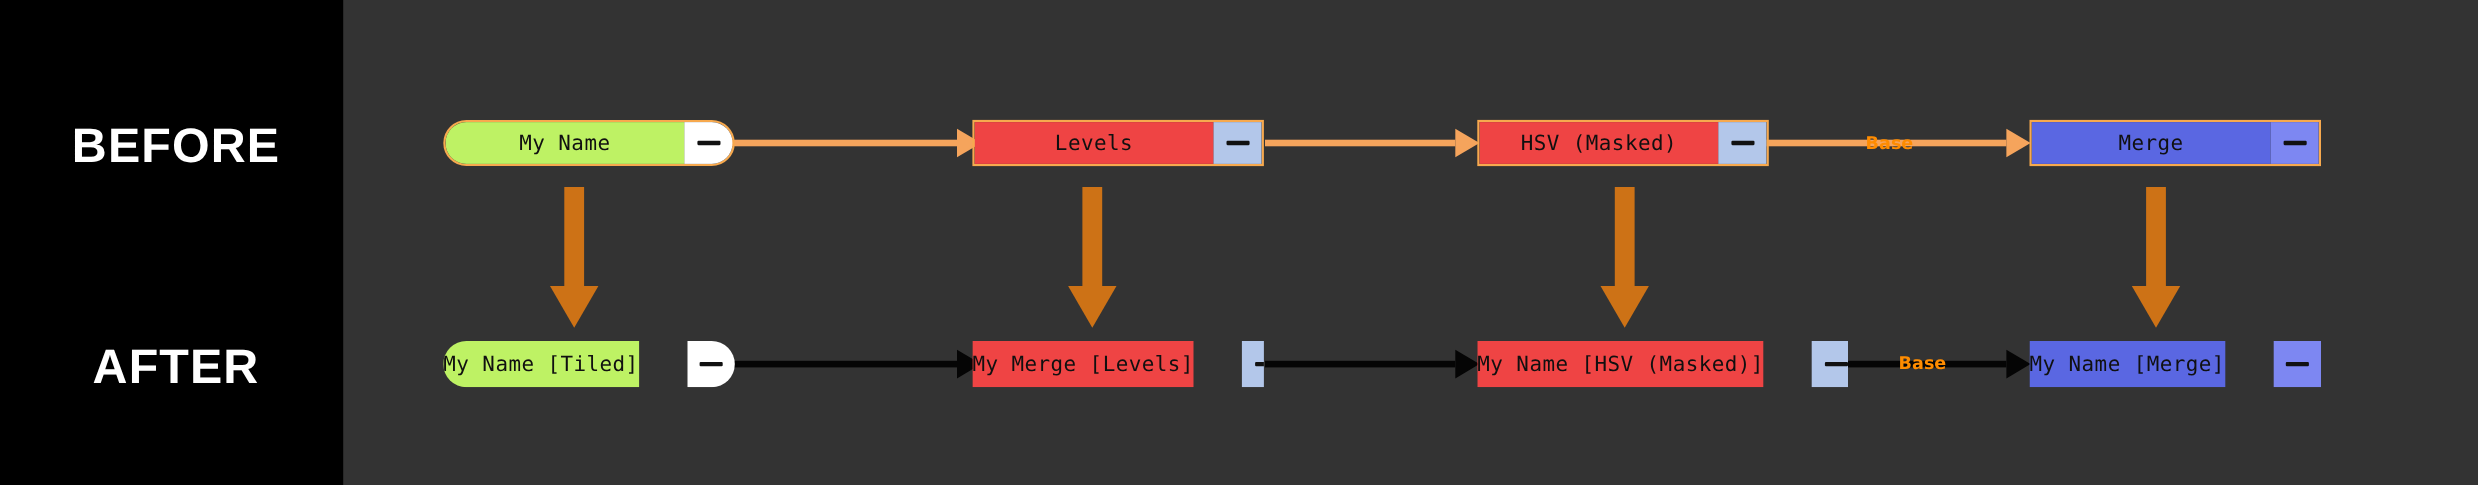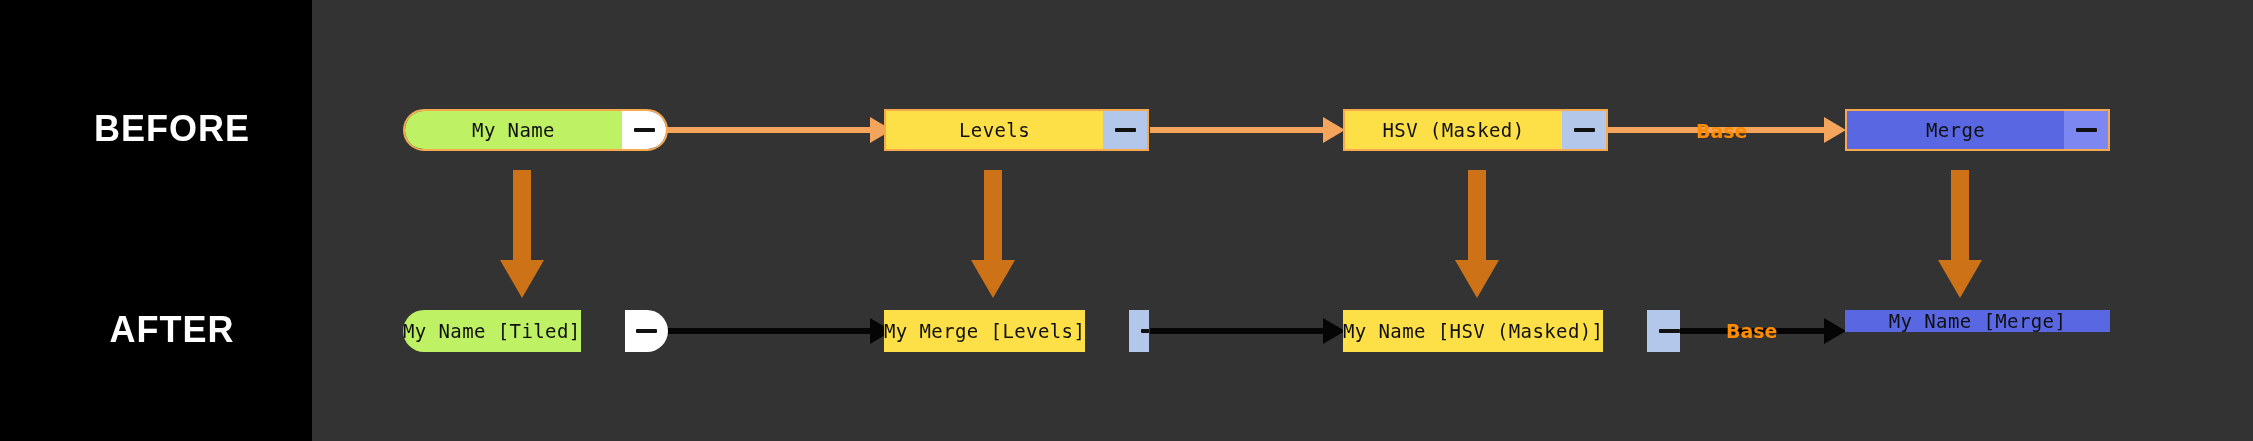--- a/index.html
+++ b/index.html
@@ -19,27 +19,27 @@
   
   #label-panel {
     position: absolute;
     left: 0; top: 0;
     width: 312px;
     height: 441px;
     background: #000000;
   }
   .panel-label {
     position: absolute;
-    left: 16px;
+    left: 4px;
     width: 312px;
     text-align: center;
     color: #ffffff;
     font-family: "Liberation Sans", sans-serif;
     font-weight: bold;
-    font-size: 36px;
+    font-size: 44px;
     letter-spacing: 1px;
   }
   #label-before { top: 108px; }
   #label-after  { top: 309px; }
 
   
   .node {
     position: absolute;
     height: 42px;
     box-sizing: border-box;
@@ -78,21 +78,21 @@
     background: #111111;
     border-radius: 1px;
   }
 
   
   .node.pill { border-radius: 22px; }
   .node.pill .node-body { background: #bef264; }
   .node.pill .node-btn  { background: #ffffff; }
 
   
-  .node.filter .node-body { background: #fde047; }
+  .node.filter .node-body { background: #ef4444; }
   .node.filter .node-btn  { background: #b3c7ea; }
 
   
   .node.merge .node-body { background: #5a67e2; }
   .node.merge .node-btn  { background: #7d87f2; }
 
   
   .hconn {
     position: absolute;
     height: 0;
@@ -113,21 +113,21 @@
   .hconn.orange .line { background: #f5a45c; }
   .hconn.orange .head { border-left: 22px solid #f5a45c; }
   .hconn.black  .line { background: #050505; }
   .hconn.black  .head { border-left: 22px solid #050505; }
 
   .edge-label {
     position: absolute;
     color: #ff8c00;
     font-family: "DejaVu Sans", sans-serif;
     font-weight: bold;
-    font-size: 19px;
+    font-size: 16px;
     white-space: nowrap;
   }
 
   
   .varrow { position: absolute; width: 44px; }
   .varrow .shaft {
     position: absolute;
     left: 13px;
     top: 0;
     width: 18px;
@@ -257,21 +257,21 @@
 
   <div class="node after filter" style="left:1343px; top:310px; width:337px;">
     <div class="node-body">
       <span class="node-title">My Name [HSV (Masked)]</span>
     </div>
     <div class="node-btn">
       <span class="minus"></span>
     </div>
   </div>
 
-  <div class="node after merge" style="left:1845px; top:310px; width:265px;flex-direction:column;">
+  <div class="node after merge" style="left:1845px; top:310px; width:265px;">
     <div class="node-body">
       <span class="node-title">My Name [Merge]</span>
     </div>
     <div class="node-btn">
       <span class="minus"></span>
     </div>
   </div>
 
 </div>
 

